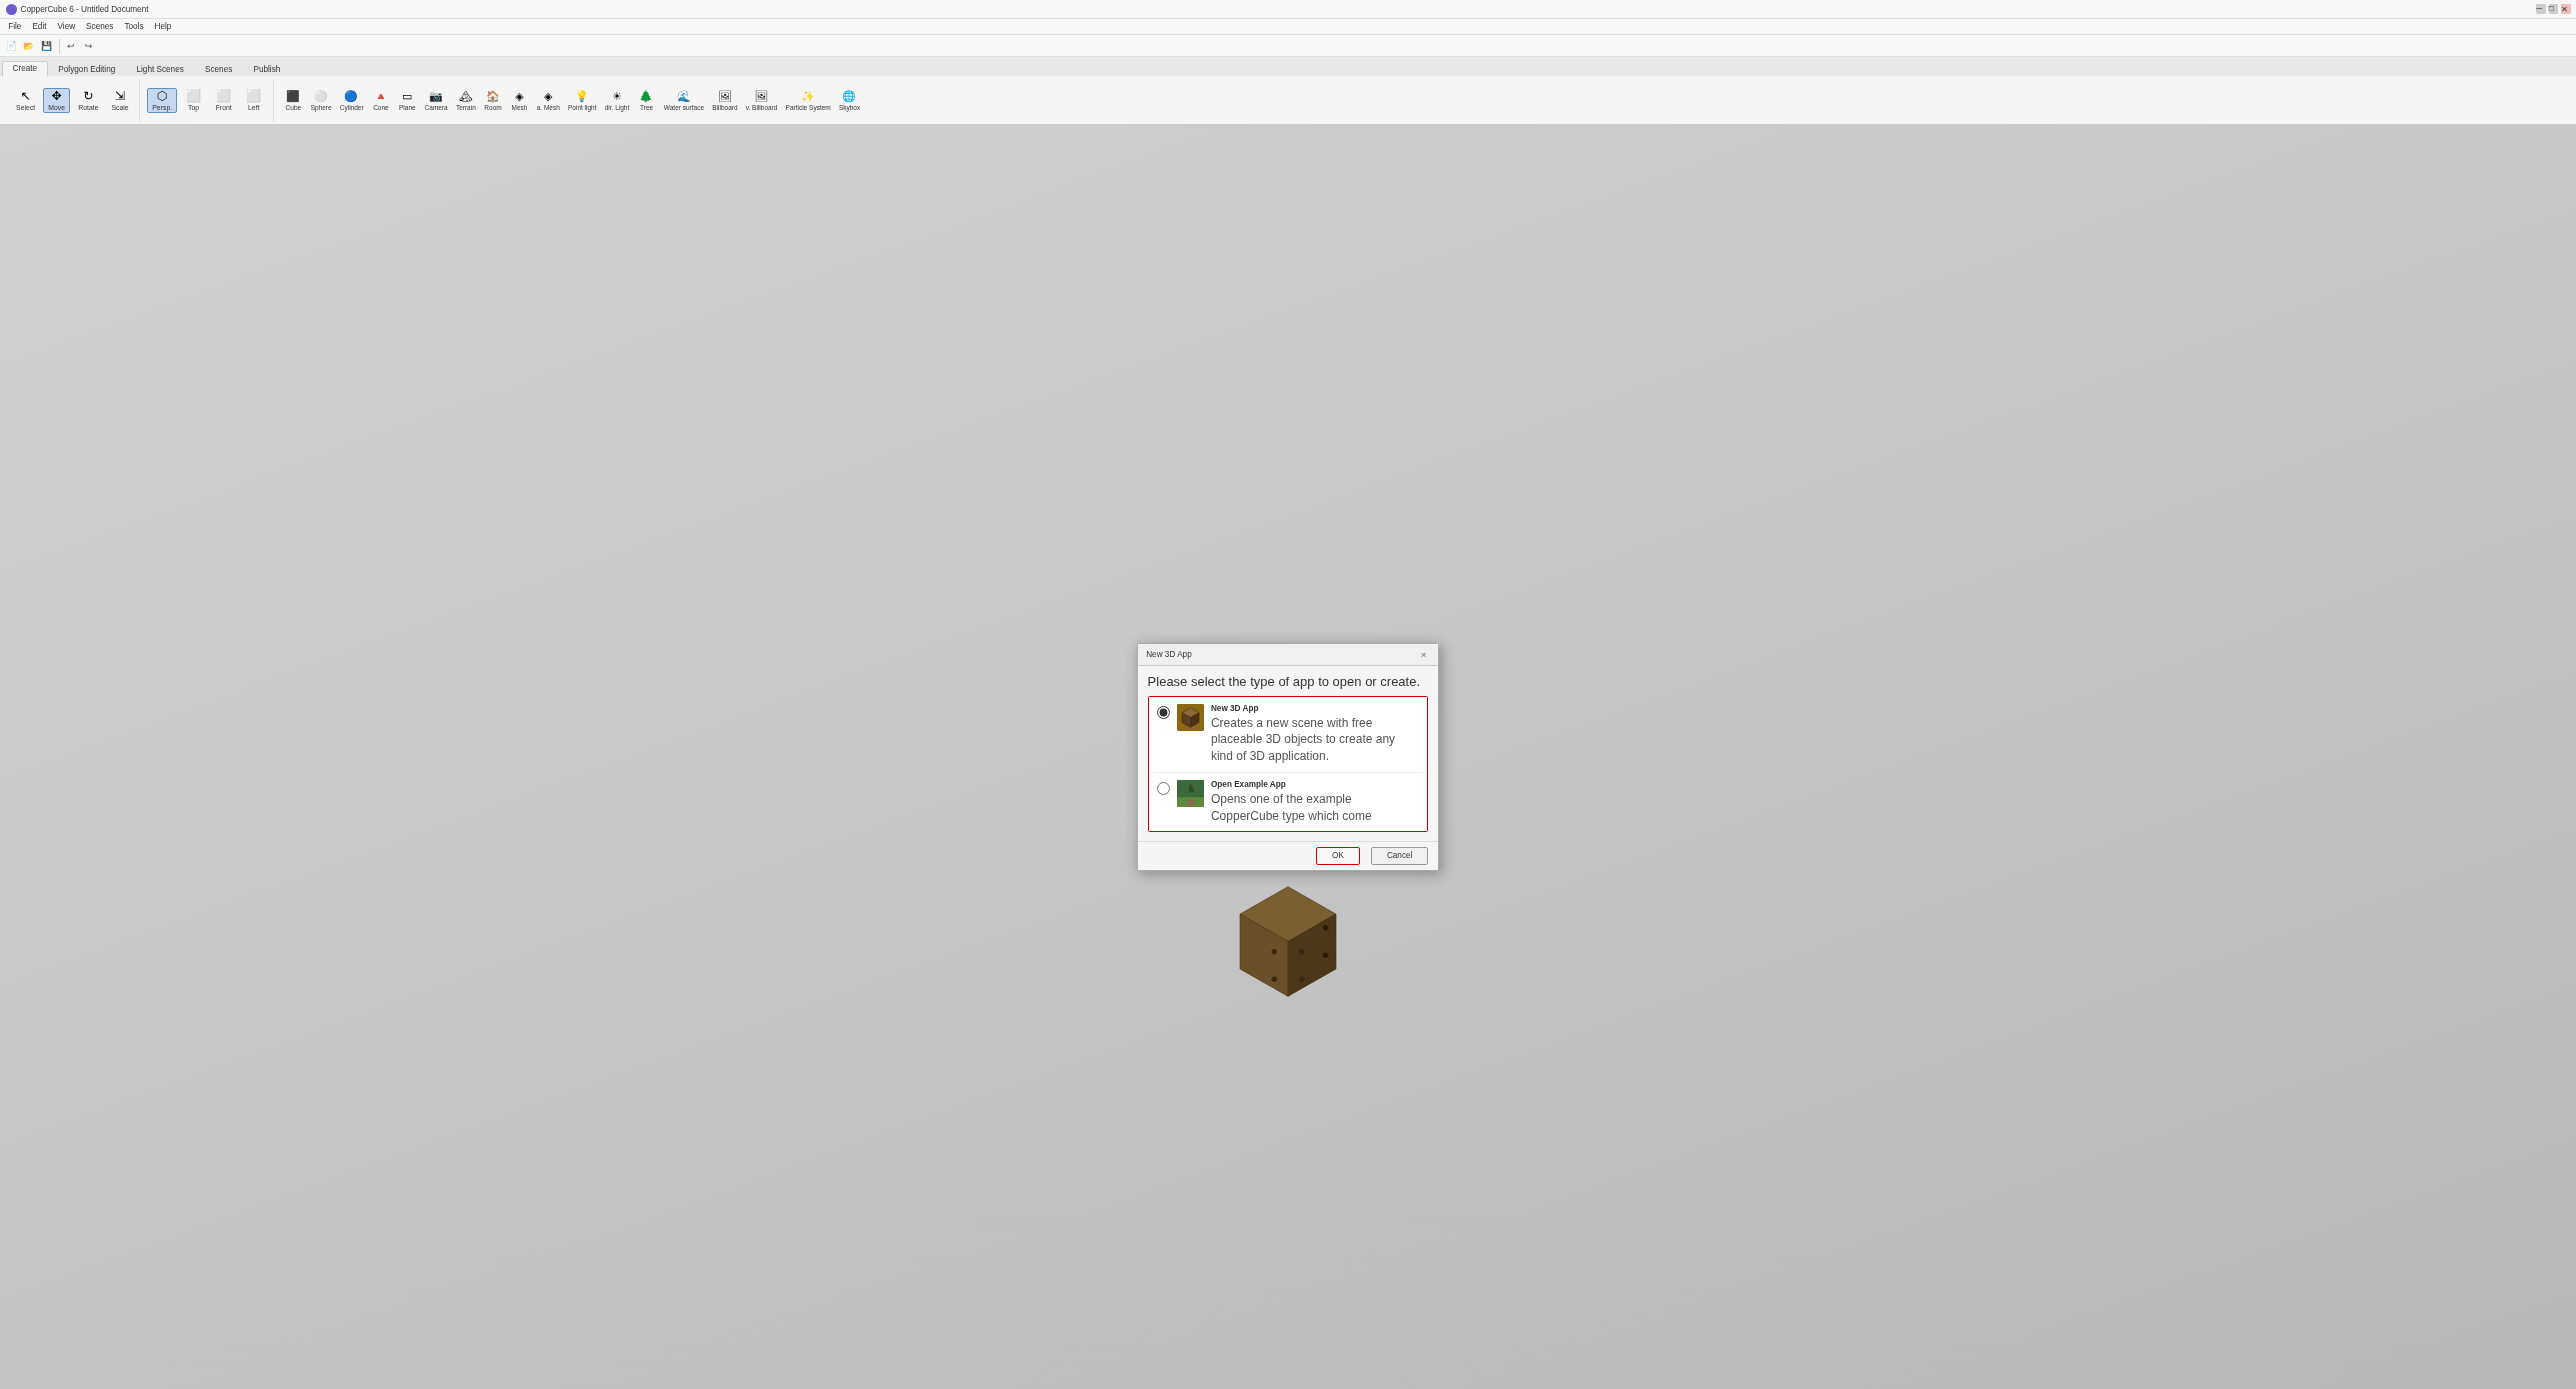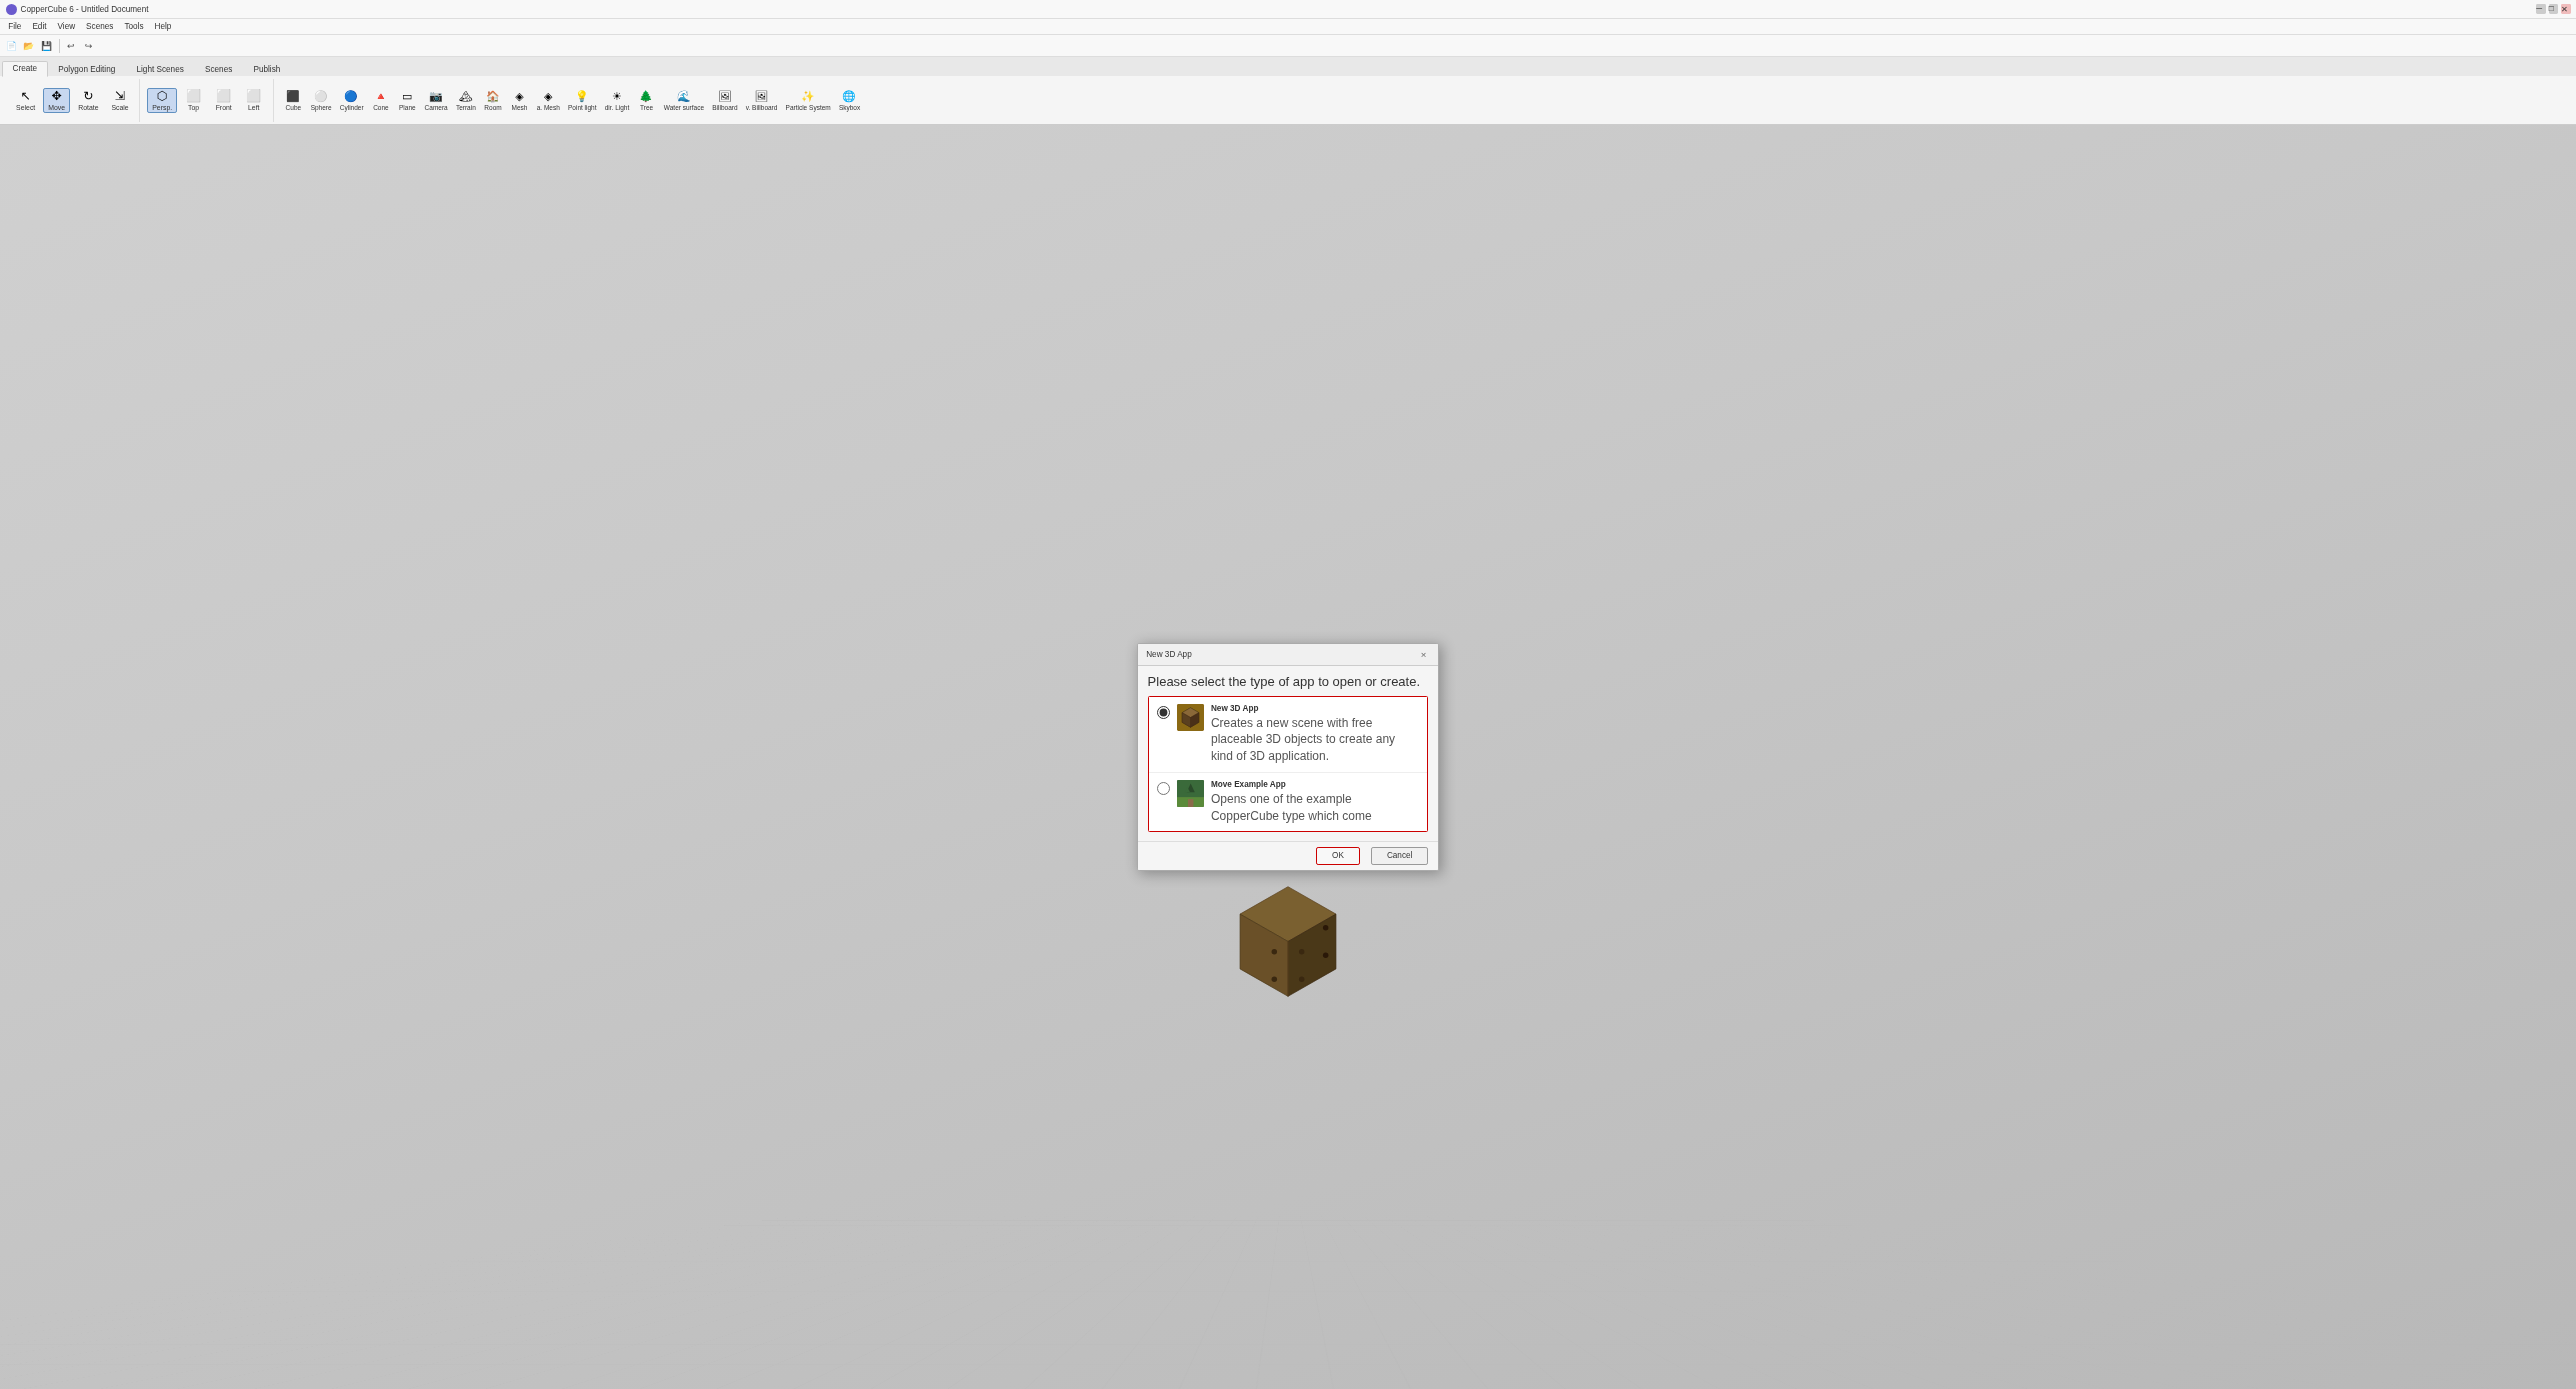--- a/index.html
+++ b/index.html
@@ -552,21 +552,21 @@
               <div class="option-img example-mini">
                 <svg width="27.4" height="27.4" viewBox="0 0 40 40">
                   <rect width="40" height="40" fill="#3a6a3a"></rect>
                   <rect x="0" y="25" width="40" height="15" fill="#5a8a3a"></rect>
                   <polygon points="20,5 26,18 14,18" fill="#2a4a2a"></polygon>
                   <polygon points="15,10 19,18 11,18" fill="#3a6a3a"></polygon>
                   <rect x="16" y="28" width="8" height="12" fill="#8a6a4a"></rect>
                 </svg>
               </div>
               <div class="option-text">
-                <div class="option-title">Move Example App</div>
+                <div class="option-title">Open Example App</div>
                 <div class="option-desc">Opens one of the example CopperCube type which come</div>
               </div>
             </div>
 
           </div>
         </div>
 
         <div id="dialog-footer">
           <button class="dialog-btn primary">OK</button>
           <button class="dialog-btn">Cancel</button>

